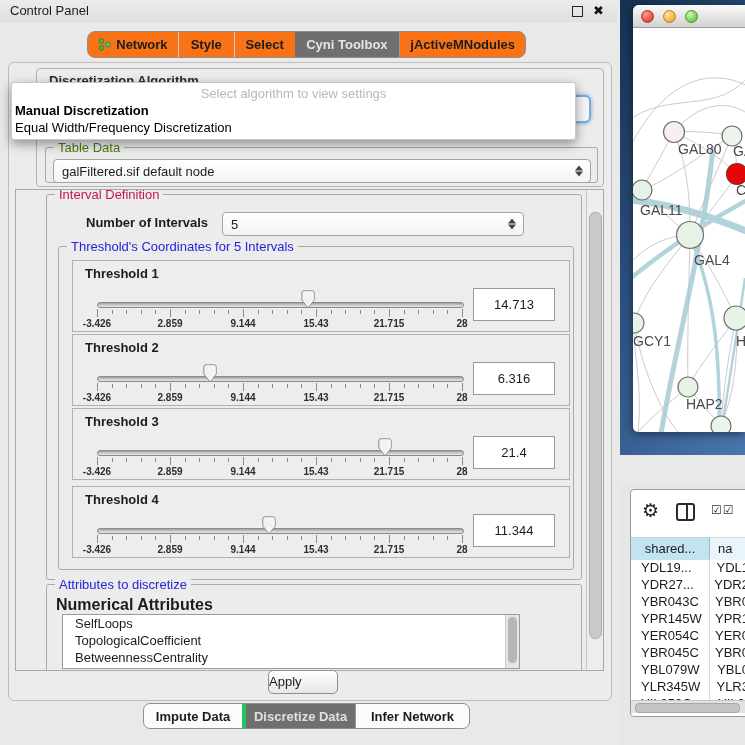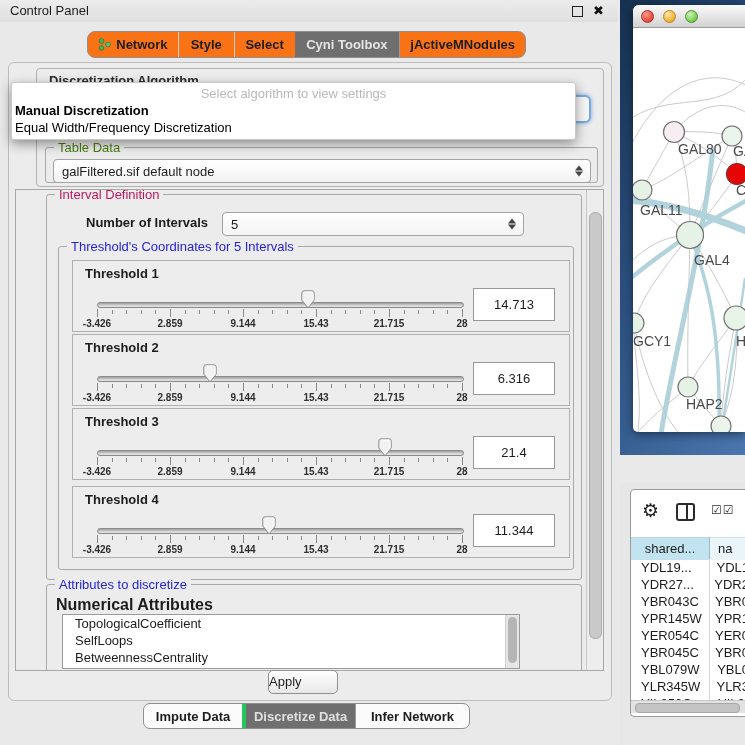--- a/index.html
+++ b/index.html
@@ -395,22 +395,22 @@
         </div>
         <div class="t-value">11.344</div>
       </div>
 
     <div class="groupbox" id="attr-group">
       <span class="group-title" id="attr-title">Attributes to discretize</span>
     </div>
     <span id="attr-list-label">Numerical Attributes</span>
     <div id="attr-list">
       <div id="attr-items">
+          <div class="attr-item">SelfLoops</div>
           <div class="attr-item">TopologicalCoefficient</div>
-          <div class="attr-item">SelfLoops</div>
           <div class="attr-item">BetweennessCentrality</div>
         </div>
       <div id="attr-scrollbar">
         <div id="attr-thumb"></div>
       </div>
     </div>
 
     <div id="sp-scrollbar">
       <div id="sp-thumb"></div>
     </div>

